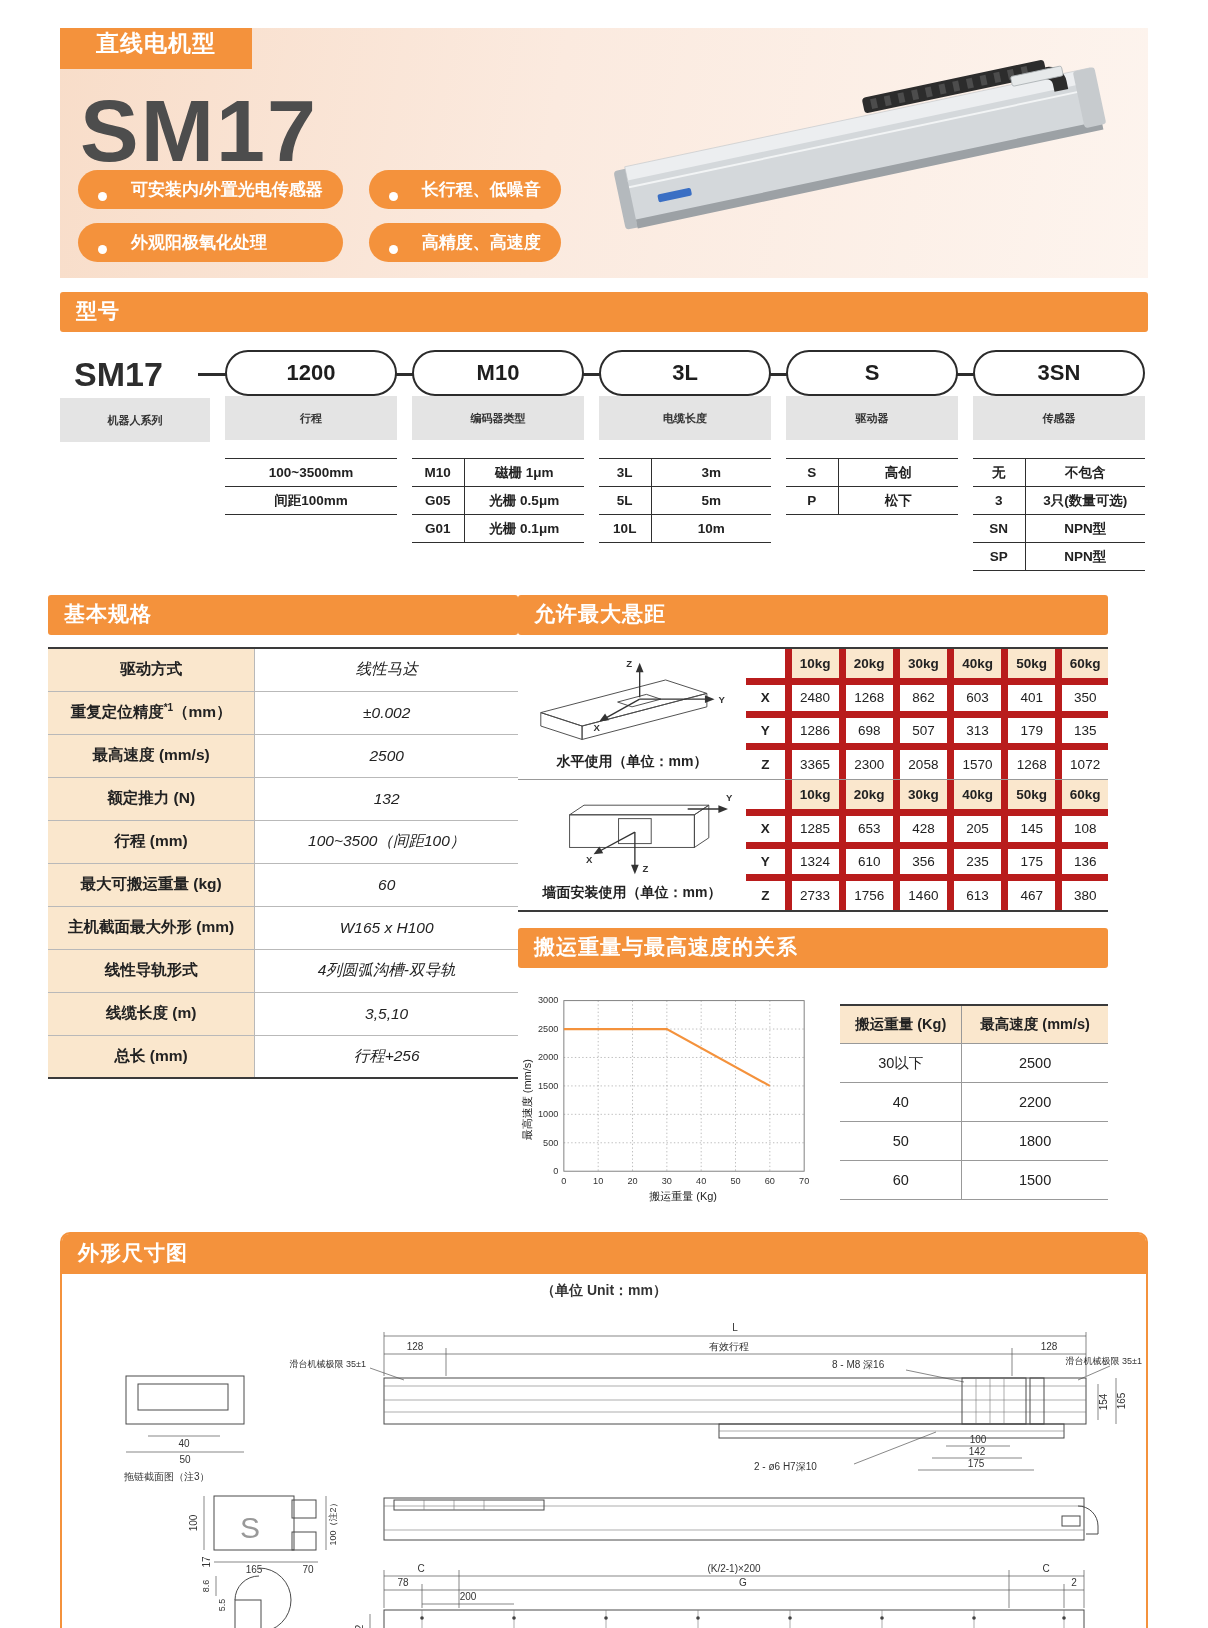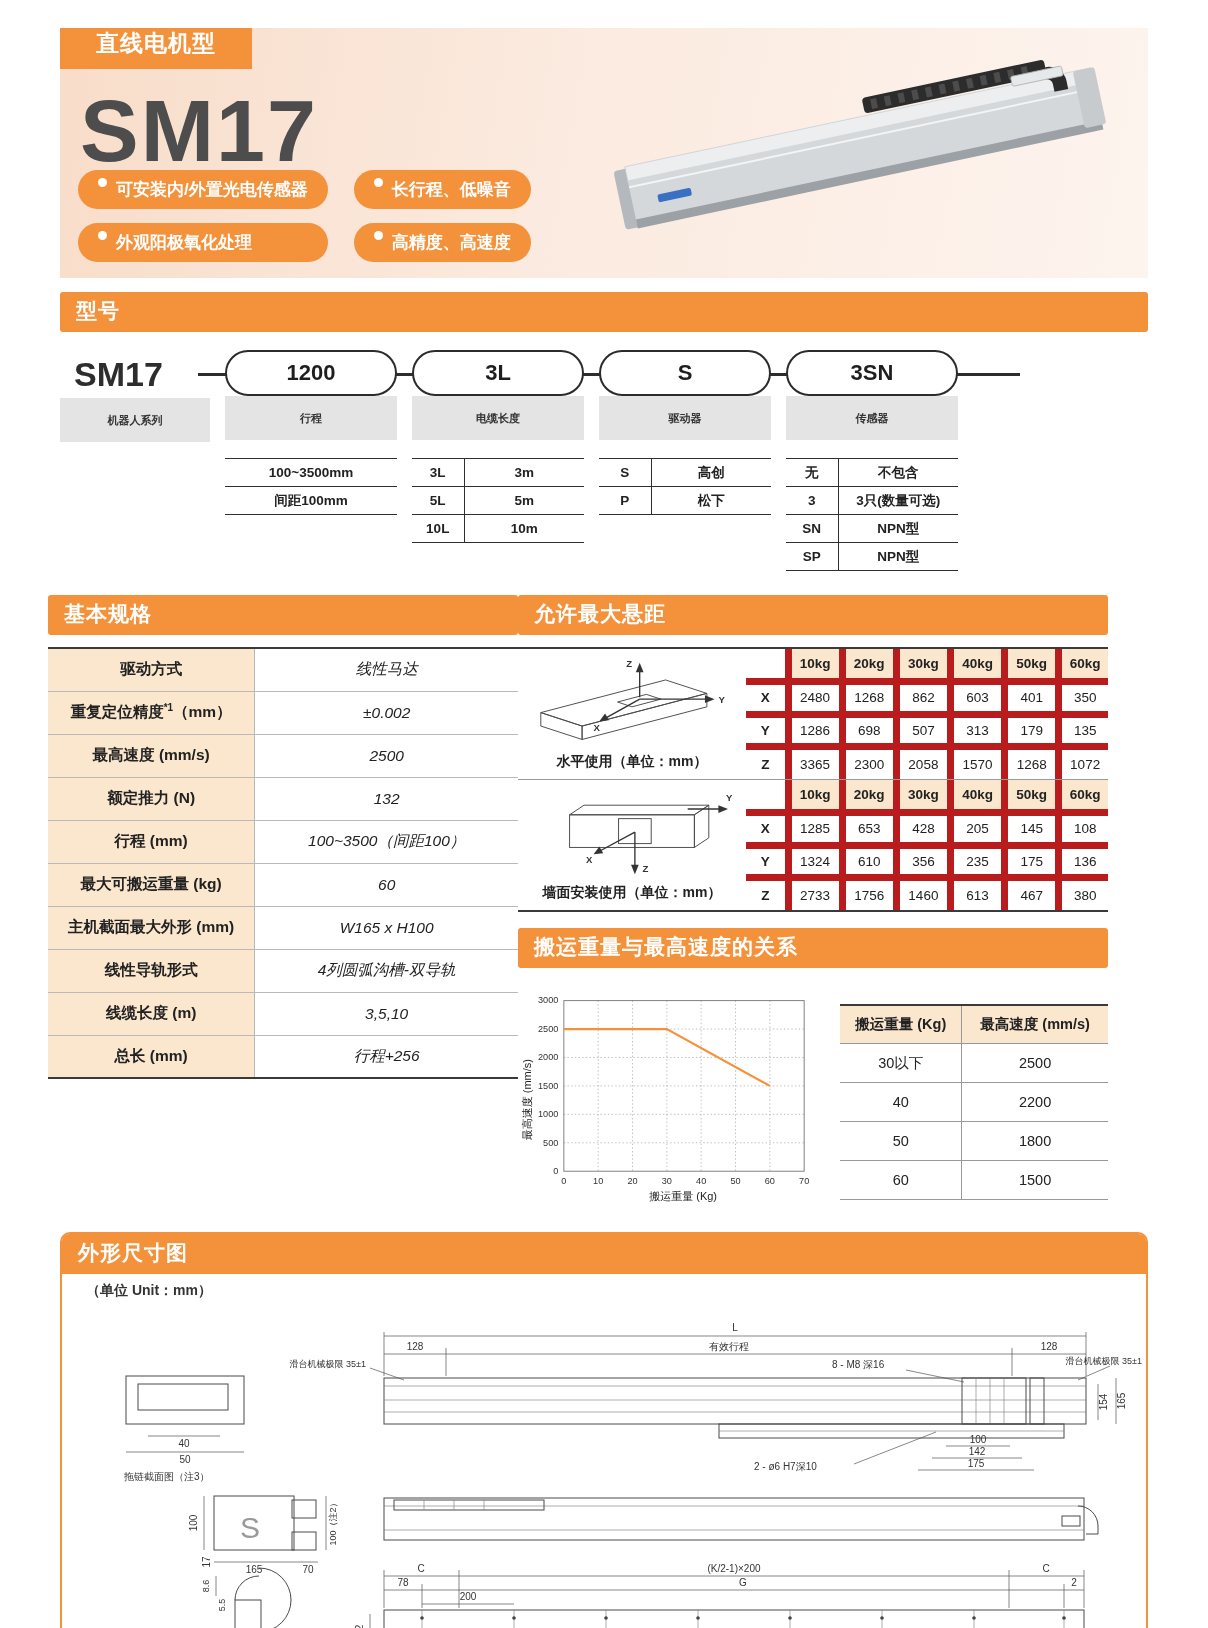--- a/index.html
+++ b/index.html
@@ -9,21 +9,21 @@
 
   
   .hero { position:relative; margin:28px 60px 0; height:250px;
           background:linear-gradient(100deg,#f8ddc9 0%,#fbeadf 45%,#fdf4ee 100%); }
   .hero-tag { position:absolute; top:0; left:0; background:#f4923c; color:#fff;
               font-size:23px; font-weight:bold; padding:0 36px 10px; letter-spacing:1px; }
   .hero-title { position:absolute; top:52px; left:20px; font-size:88px; font-weight:bold; color:#4d4d4d; letter-spacing:2px; }
   .pills { position:absolute; left:18px; bottom:16px; display:grid;
            grid-template-columns:max-content max-content; gap:14px 26px; }
   .pill { background:#f4923c; color:#fff; border-radius:20px; padding:8px 20px;
-          font-size:17px; font-weight:bold; display:flex; align-items:flex-start; gap:9px; white-space:nowrap; }
+          font-size:17px; font-weight:bold; display:flex; align-items:flex-end; gap:24px; white-space:nowrap; }
   .pill .dot { width:9px; height:9px; border-radius:50%; background:#fff; flex:none; }
   .hero-photo { position:absolute; right:0; top:4px; }
 
   
   .section-bar { background:#f4923c; color:#fff; font-size:21px; font-weight:bold;
                  padding:5px 16px 7px; border-radius:3px; letter-spacing:1px; }
 
   
   .model-wrap { margin:14px 60px 0; }
   .model-grid { position:relative; display:grid; grid-template-columns:150px repeat(5,172px);
@@ -64,21 +64,21 @@
   table.speedtab { width:292px; margin-left:14px; margin-top:24px; border-collapse:collapse; font-size:14.5px; height:196px; }
   table.speedtab th { background:#fae7cd; border-top:2.5px solid #3a3a3a; font-weight:bold; }
   table.speedtab th, table.speedtab td { border-bottom:1px solid #999; text-align:center; height:38px; }
   table.speedtab th:first-child, table.speedtab td:first-child { border-right:1px solid #999; }
   .tick { font-size:10px; fill:#333; }
   .axlab { font-size:12px; fill:#222; }
 
   
   .dim-card { margin:20px 60px 0; border:2px solid #f4923c; border-radius:10px; background:#fff; padding-bottom:12px; }
   .dim-card .section-bar { border-radius:7px 7px 0 0; }
-  .unit-note { text-align:left; padding:8px 24px 0; font-size:14px; font-weight:bold; color:#333; }
+  .unit-note { text-align:center; padding:8px 24px 0; font-size:14px; font-weight:bold; color:#333; }
   .drawing { display:block; margin:0 auto; }
   .p  { fill:none; stroke:#4a4a4a; stroke-width:1; }
   .pt { fill:none; stroke:#777; stroke-width:0.6; }
   .dl { stroke:#555; stroke-width:0.7; fill:none; }
   .dt { font-size:10px; fill:#333; }
   .dts{ font-size:9px;  fill:#333; }
 </style>
 </head>
 <body>
 
@@ -154,20 +154,41 @@
         <tr>
               <td>100~3500mm</td>
             </tr>
             <tr>
               <td>间距100mm</td>
             </tr>
           </tbody>
       </table>
     </div>
 
+    <div class="model-col">
+      <div class="code-box">M10</div>
+      <div class="col-label">编码器类型</div>
+      <table class="mini">
+        <tbody>
+
+        <tr>
+            <td class="code">M10</td>
+            <td>磁栅 1μm</td>
+          </tr>
+            <tr>
+            <td class="code">G05</td>
+            <td>光栅 0.5μm</td>
+          </tr>
+            <tr>
+            <td class="code">G01</td>
+            <td>光栅 0.1μm</td>
+          </tr>
+          </tbody>
+      </table>
+    </div>
 
     <div class="model-col">
       <div class="code-box">3L</div>
       <div class="col-label">电缆长度</div>
       <table class="mini">
         <tbody>
 
         <tr>
             <td class="code">3L</td>
             <td>3m</td>

